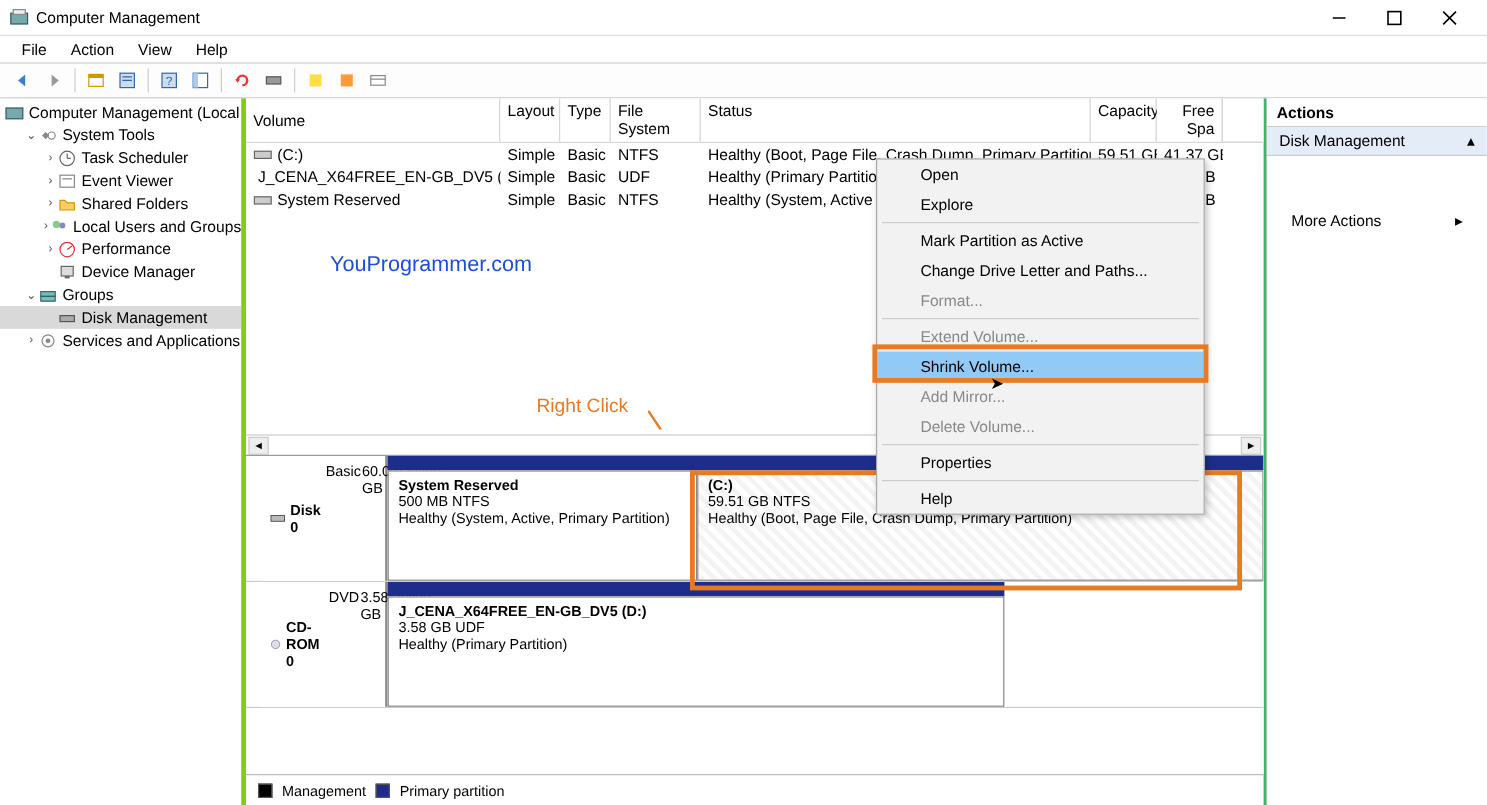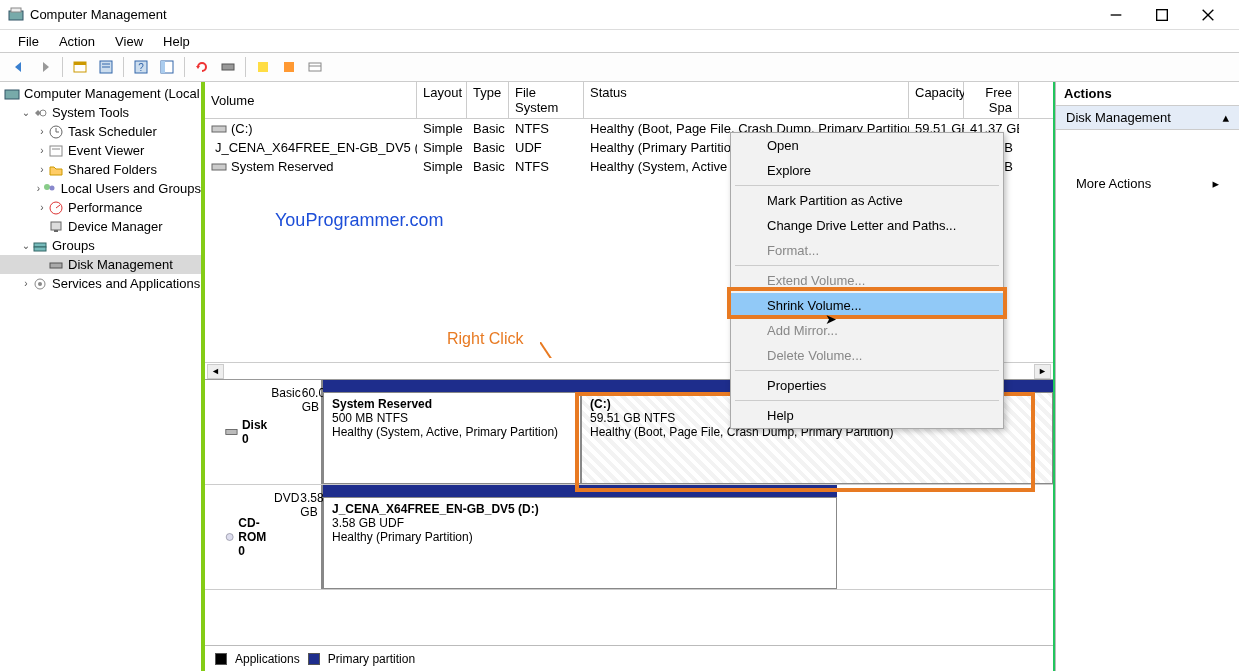--- a/index.html
+++ b/index.html
@@ -416,21 +416,21 @@
               <div>3.58 GB UDF</div>
               <div>Healthy (Primary Partition)</div>
             </div>
           </div>
         </div>
       </div>
     </div>
 
     <div class="legend">
       <span class="sw" style="background:#000;"></span>
-      <span>Applications</span>
+      <span>Management</span>
       <span class="sw" style="background:#1e2d8c;"></span>
       <span>Primary partition</span>
     </div>
   </div>
 
   <div class="actions">
     <div class="hdr">Actions</div>
     <div class="grp">
         <span>Disk Management</span>
         <span>▴</span>

